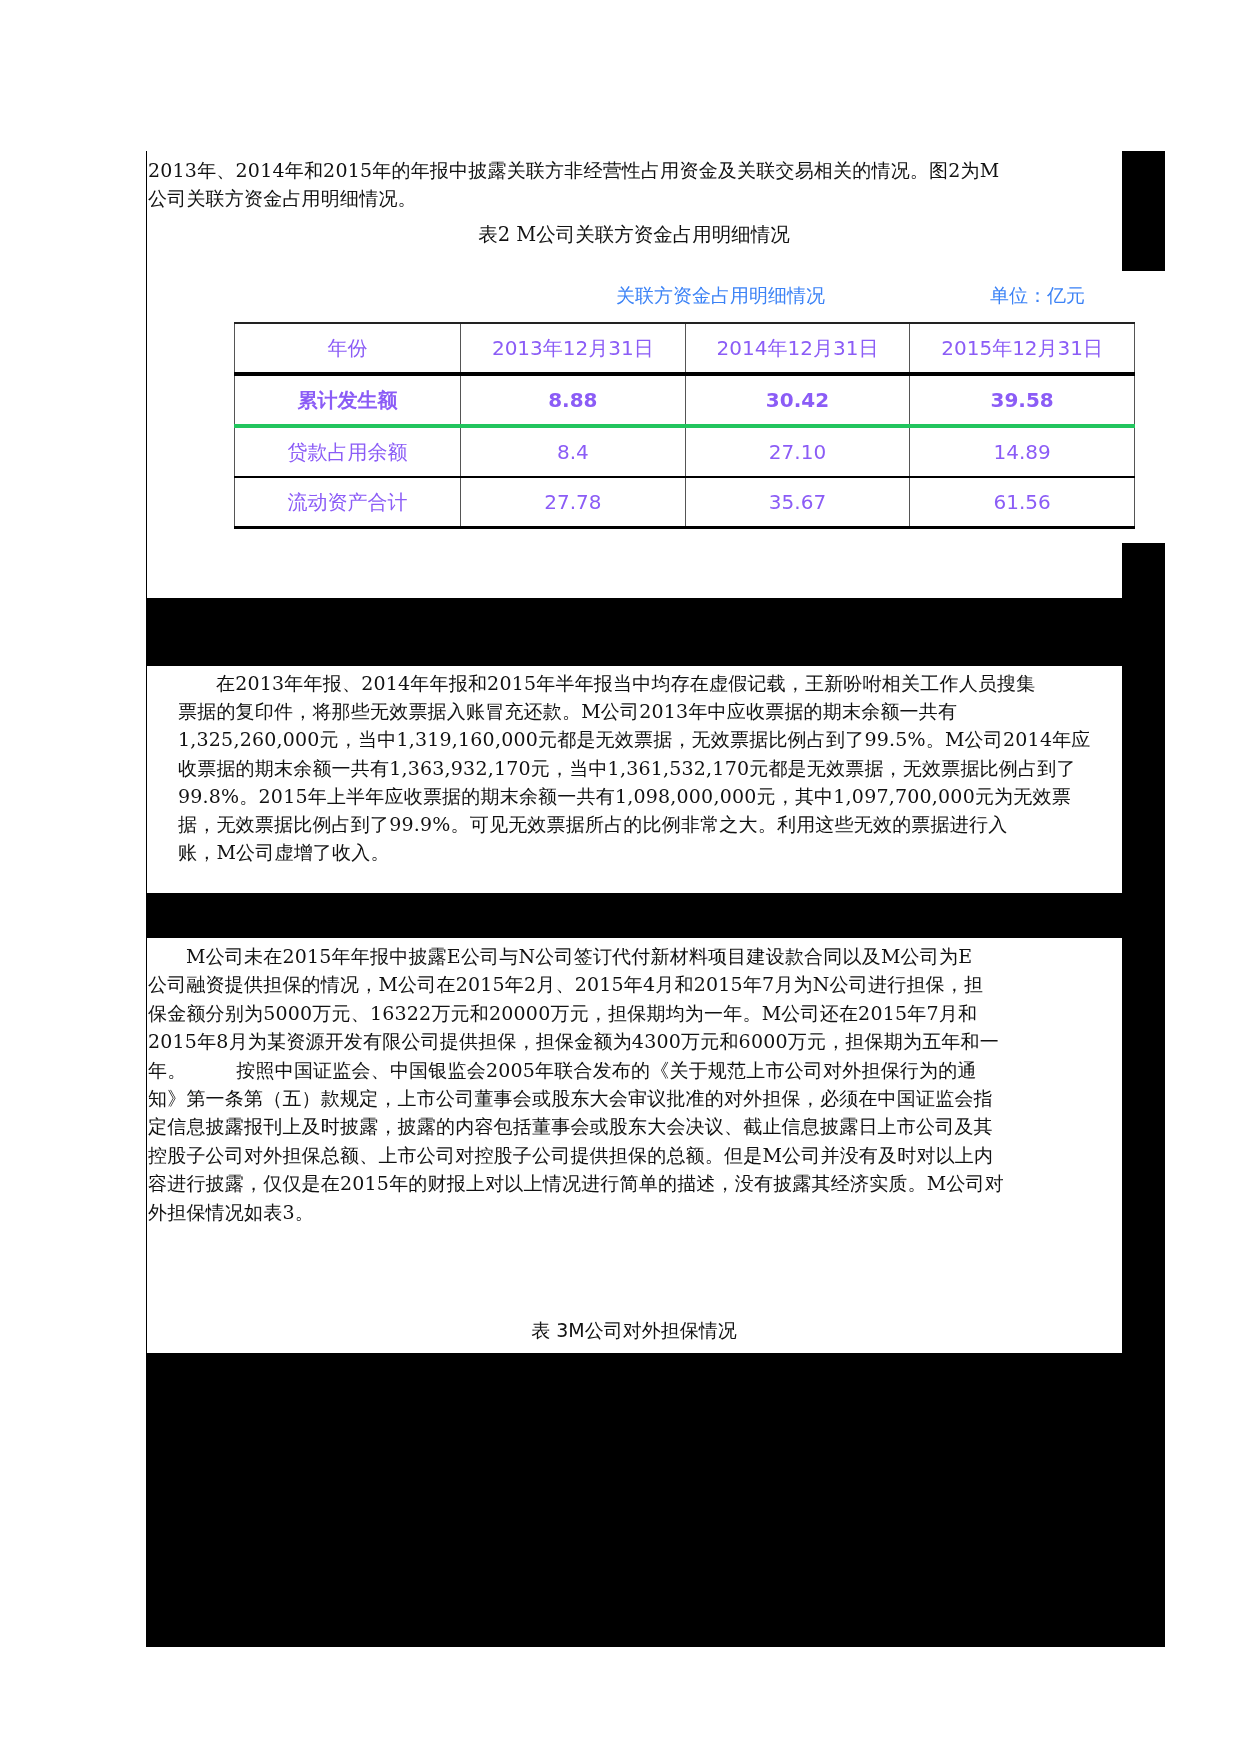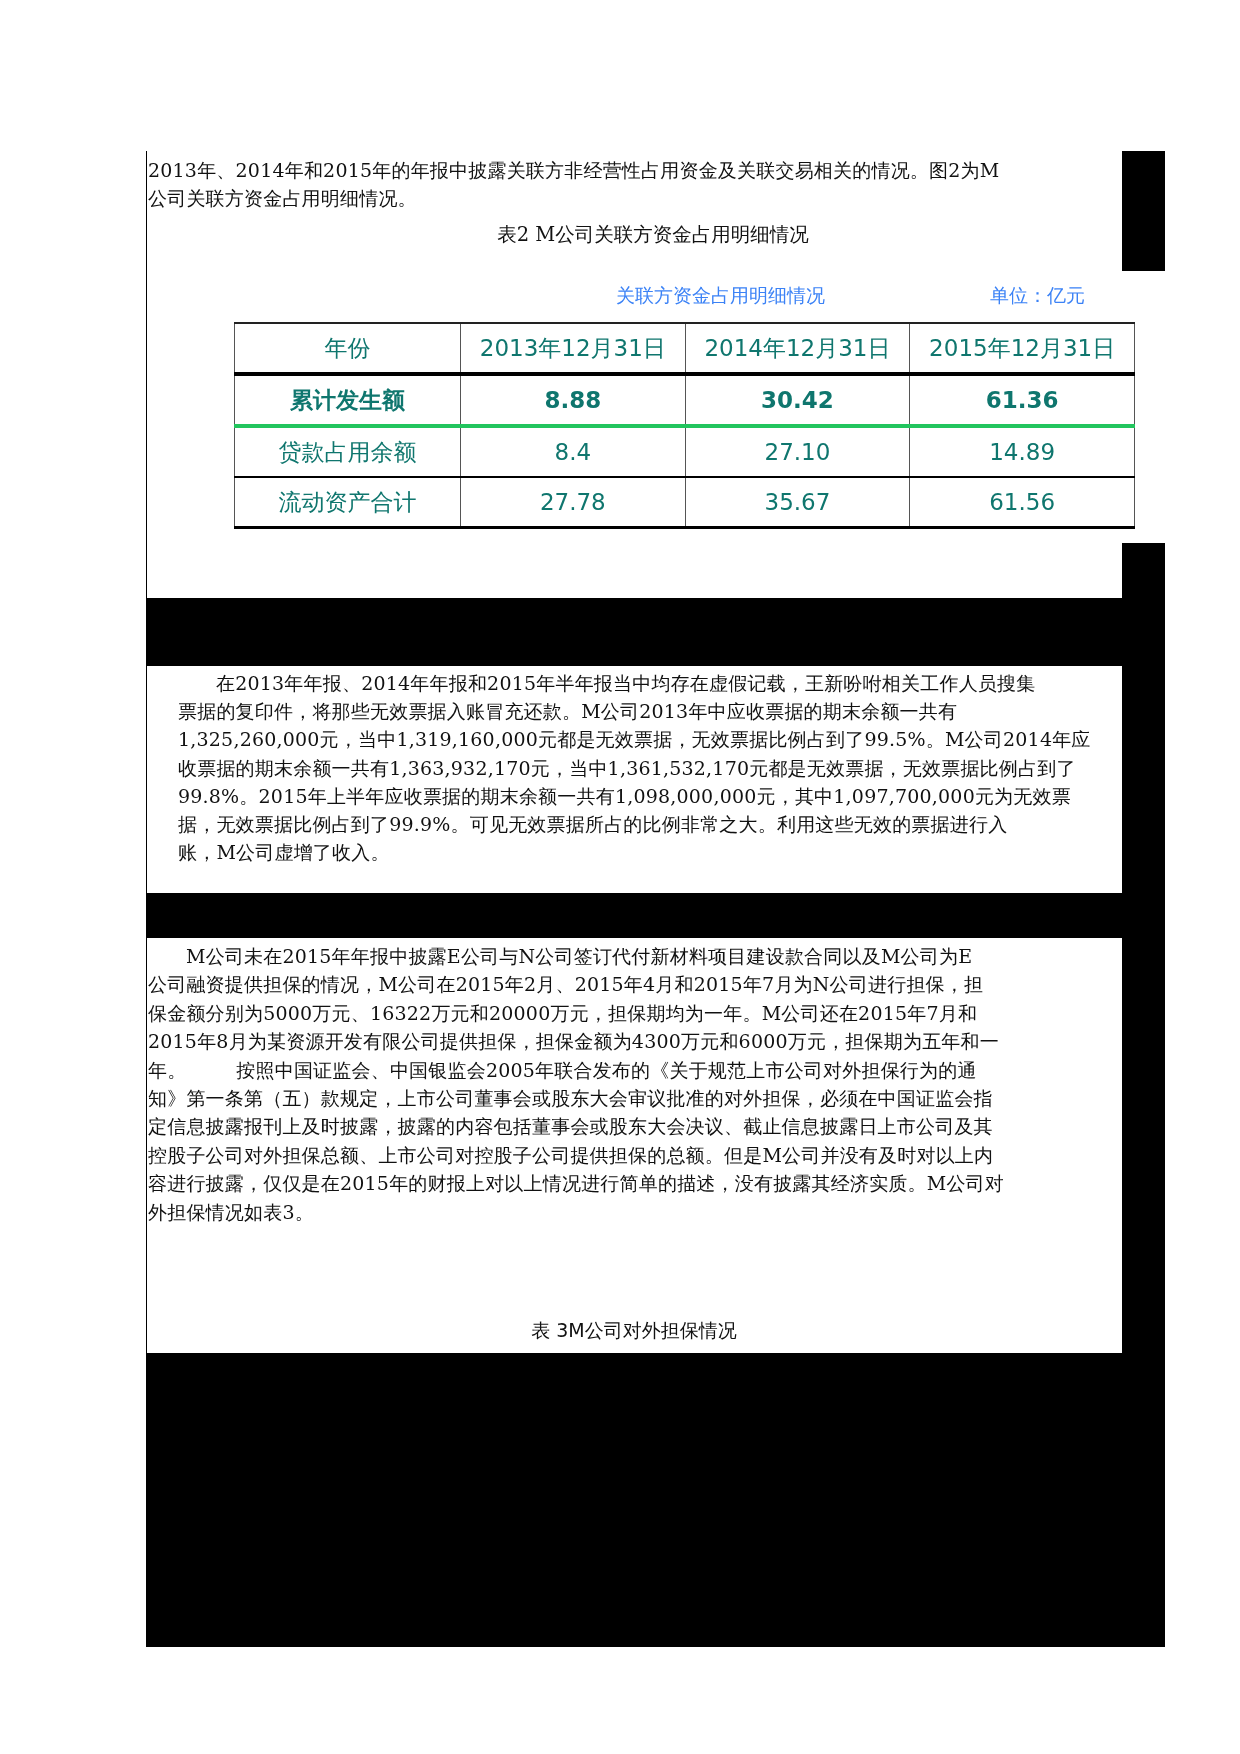--- a/index.html
+++ b/index.html
@@ -8,21 +8,21 @@
   .page { position: absolute; left: 0; top: 0; width: 1240px; height: 1754px; }
   .left-rule { position: absolute; left: 146px; top: 151px; width: 1px; height: 1496px; background: #000; }
   .blk { position: absolute; background: #000; }
   .para { position: absolute; left: 148px; width: 972px; font-size: 19px; line-height: 28.2px;
           text-align: justify; letter-spacing: 0.2px; }
   .para p { margin: 0; }
   .indent { text-indent: 2em; }
   .caption { position: absolute; left: 146px; width: 976px; text-align: center; font-size: 19.5px; }
   .tbl-head { position: absolute; top: 283px; font-size: 19px; font-family: "DejaVu Sans", sans-serif; color: #3b82f6; }
   table.data { position: absolute; left: 234px; top: 322px; width: 901px; border-collapse: collapse;
-               font-family: "DejaVu Sans", sans-serif; font-size: 23px; color: #0f766e; }
+               font-family: "DejaVu Sans", sans-serif; font-size: 20px; color: #8b5cf6; }
   table.data td, table.data th { border-left: 1.5px solid #555; border-right: 1.5px solid #555;
                height: 48px; text-align: center; font-weight: normal; padding: 0; }
   table.data tr.r-head th { border-top: 2px solid #222; border-bottom: 4px solid #000; }
   table.data tr.r1 td { border-bottom: 4px solid #22c55e; font-weight: bold; }
   table.data tr.r2 td { border-bottom: 2px solid #000; }
   table.data tr.r3 td { border-bottom: 3px solid #000; }
   table.data td:first-child, table.data th:first-child { width: 225px; }
 </style>
 </head>
 <body>
@@ -35,37 +35,37 @@
   <div class="blk" style="left:1122px; top:543px; width:43px; height:1104px;"></div>
   <div class="blk" style="left:146px; top:598px; width:1019px; height:68px;"></div>
   <div class="blk" style="left:146px; top:893px; width:1019px; height:45px;"></div>
   <div class="blk" style="left:146px; top:1353px; width:1019px; height:294px;"></div>
 
   <div class="para" style="top:156px;">
     <p>2013年、2014年和2015年的年报中披露关联方非经营性占用资金及关联交易相关的情况。图2为M</p>
     <p>公司关联方资金占用明细情况。</p>
   </div>
 
-  <div class="caption" style="top:221px;margin-left:19px;">表2 M公司关联方资金占用明细情况</div>
+  <div class="caption" style="top:221px;">表2 M公司关联方资金占用明细情况</div>
   <div class="tbl-head" style="left:616px;">关联方资金占用明细情况</div>
   <div class="tbl-head" style="left:990px;">单位：亿元</div>
 
   <table class="data">
     <tbody>
         <tr class="r-head">
       <th>年份</th>
       <th>2013年12月31日</th>
       <th>2014年12月31日</th>
       <th>2015年12月31日</th>
     </tr>
     <tr class="r1">
       <td>累计发生额</td>
       <td>8.88</td>
       <td>30.42</td>
-      <td>61.36</td>
+      <td>39.58</td>
     </tr>
     <tr class="r2">
       <td>贷款占用余额</td>
       <td>8.4</td>
       <td>27.10</td>
       <td>14.89</td>
     </tr>
     <tr class="r3">
       <td>流动资产合计</td>
       <td>27.78</td>

